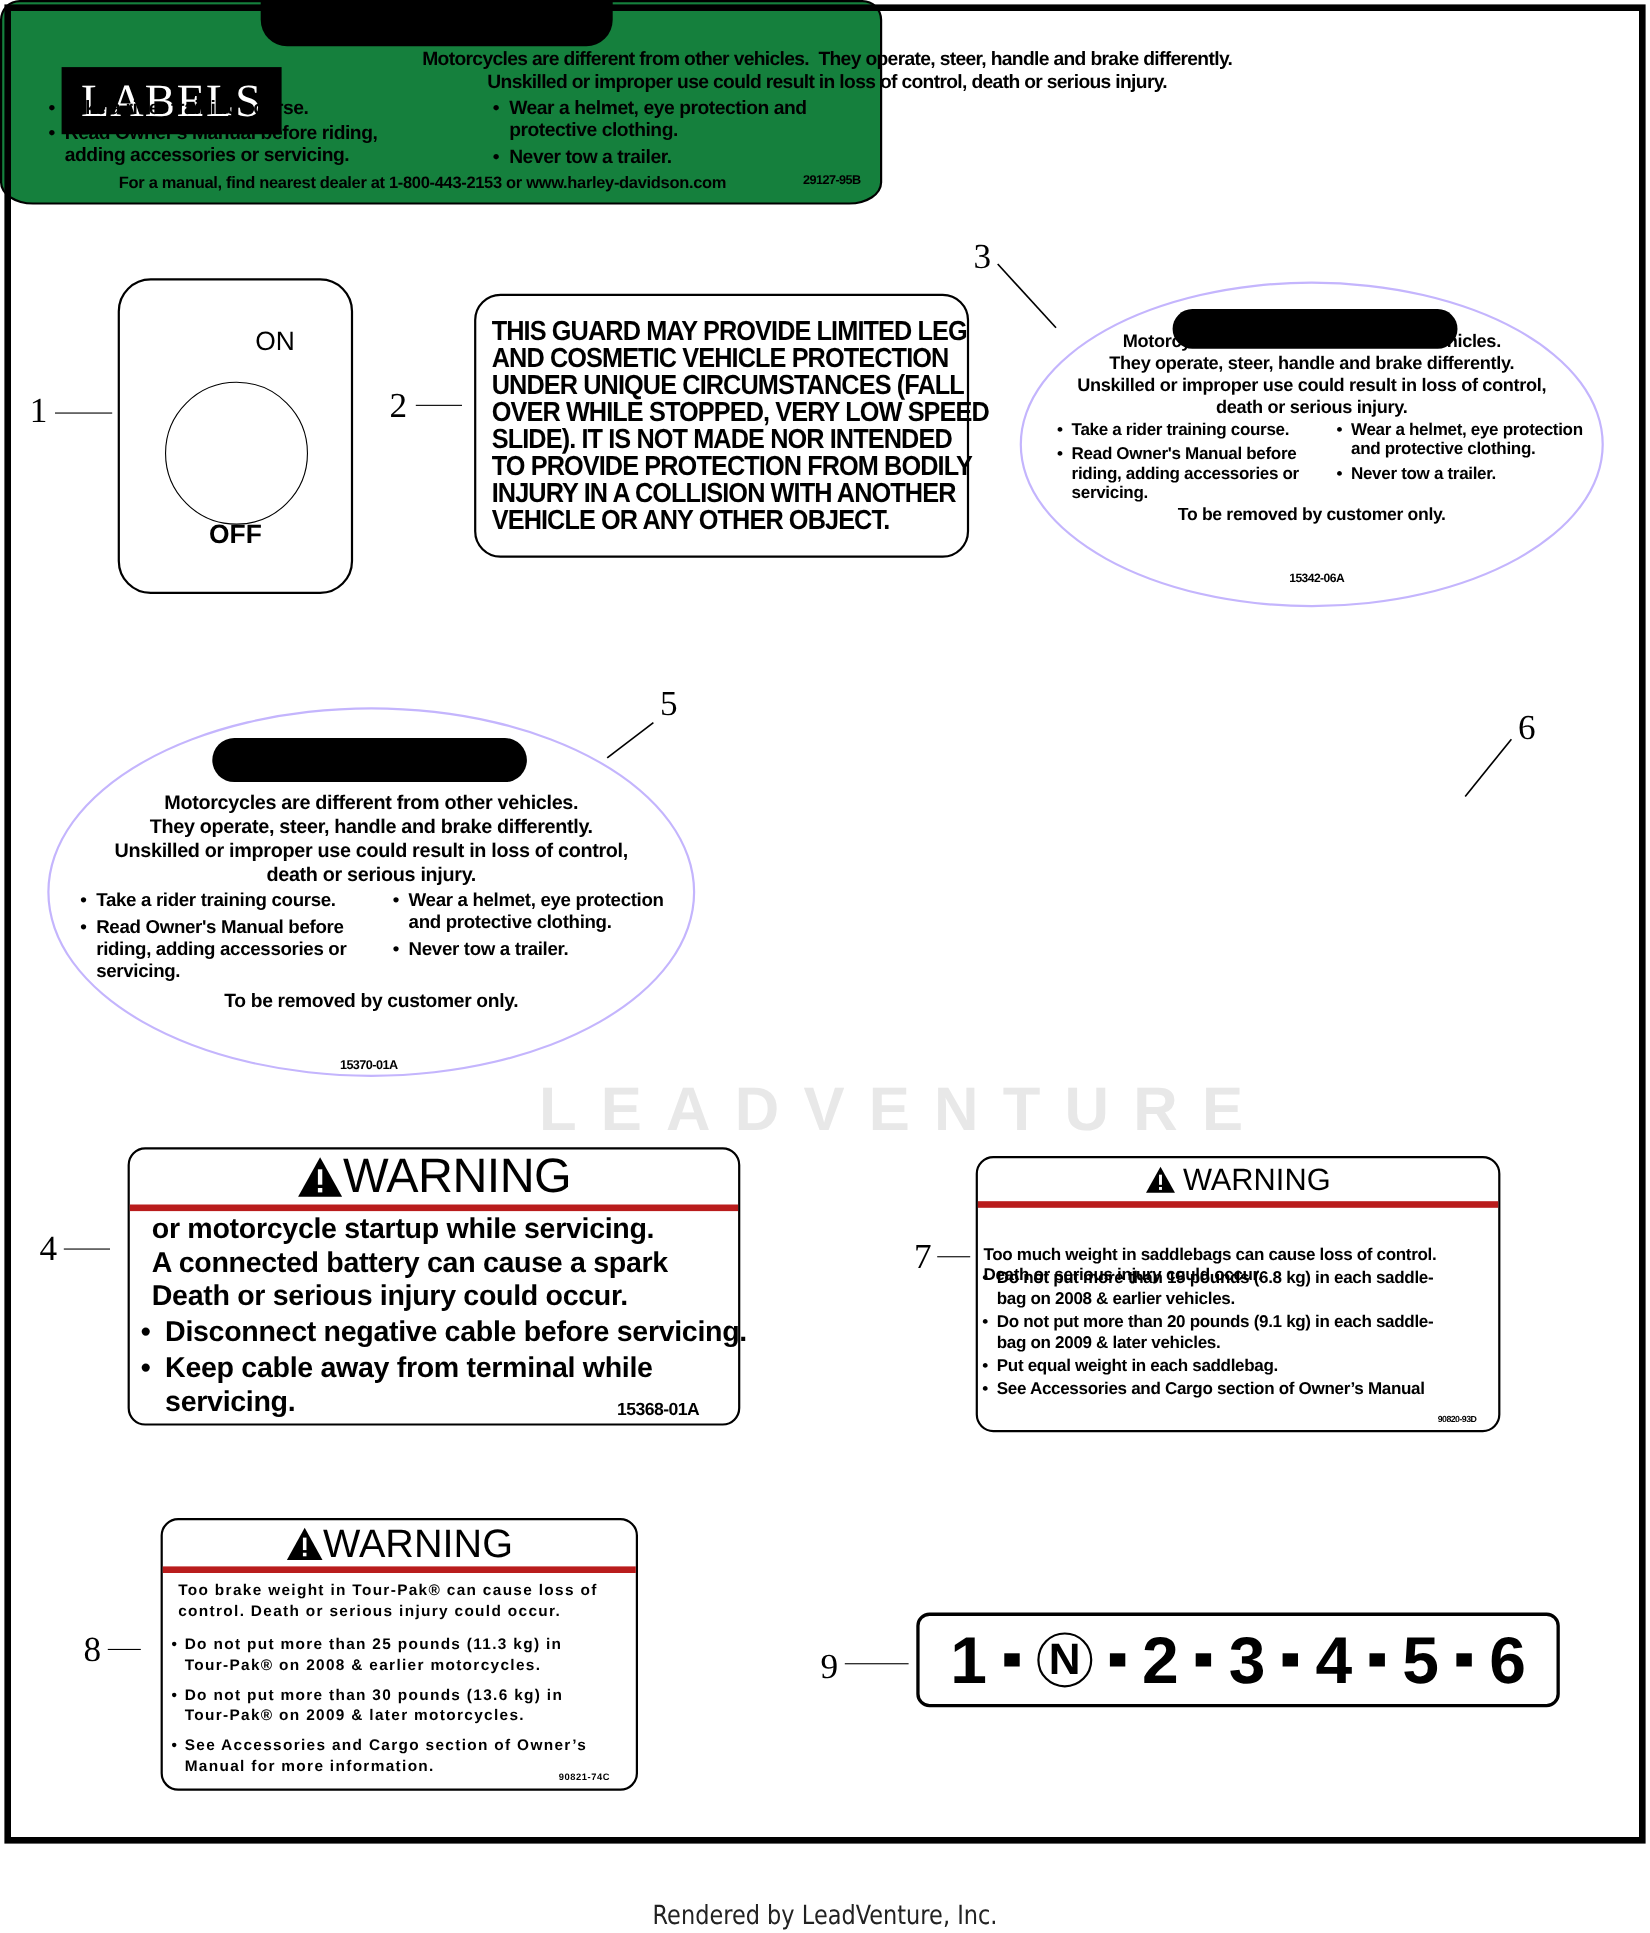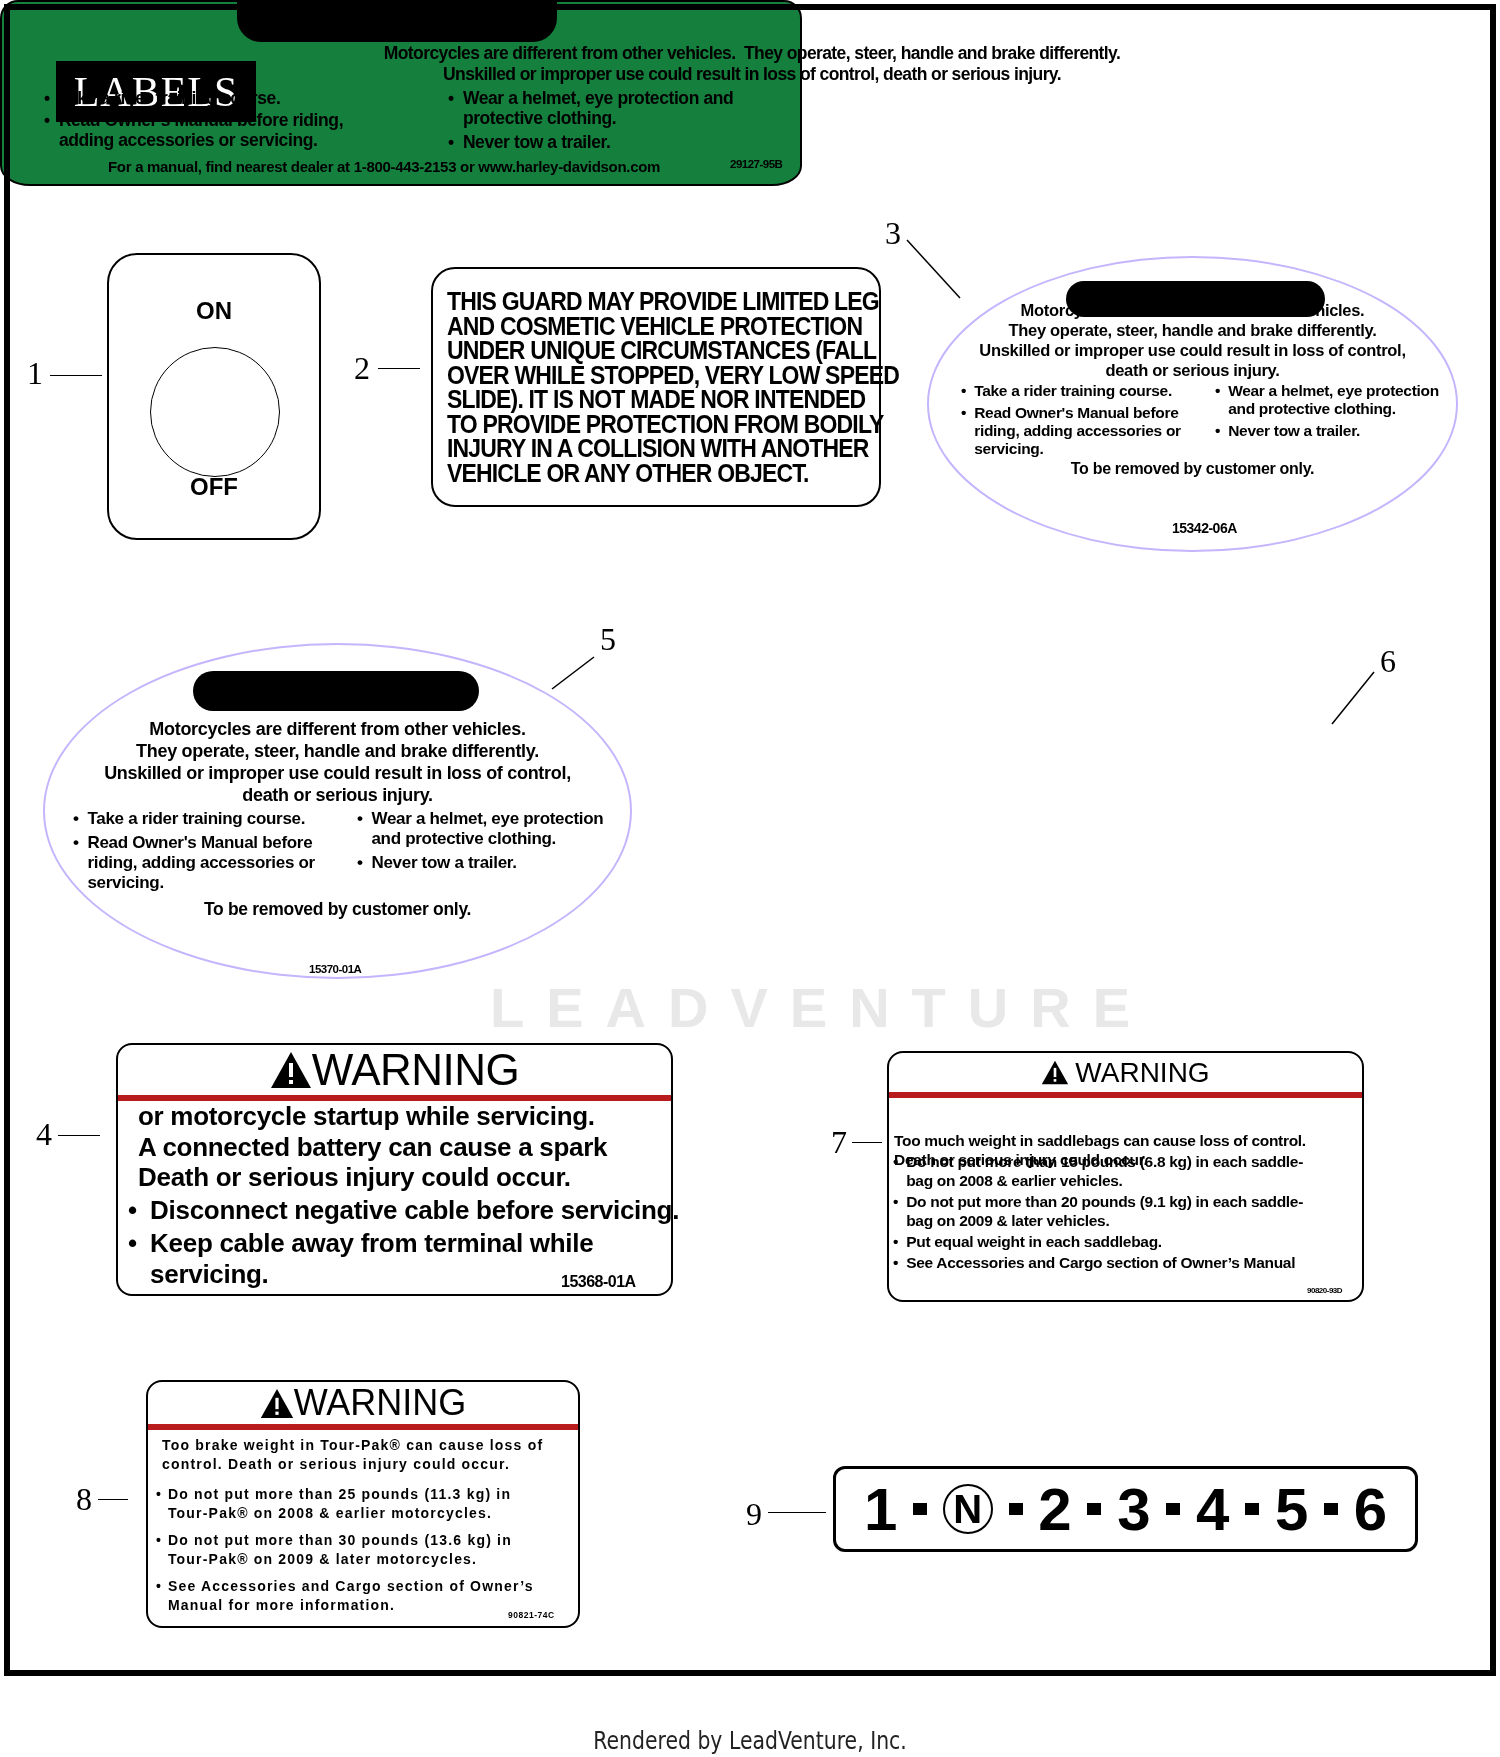--- a/index.html
+++ b/index.html
@@ -5,21 +5,21 @@
   html, body { margin:0; padding:0; background:#fff; }
   body { width:1500px; height:1757px; position:relative; overflow:hidden; font-family:"Liberation Sans", sans-serif; color:#000; }
   .frame { position:absolute; left:4px; top:4px; width:1480px; height:1660px; border:6px solid #000; box-sizing:content-box; }
   .abs { position:absolute; }
   .title-box { left:56px; top:61px; width:200px; height:61px; background:#000; color:#fff; font-family:"Liberation Serif", serif; font-size:42px; display:flex; align-items:center; justify-content:center; letter-spacing:1px; }
   .callout { font-family:"Liberation Serif", serif; font-size:32px; line-height:1; }
   .leader { position:absolute; height:0; border-top:1.5px solid #000; }
   .box { position:absolute; border:2px solid #000; border-radius:22px; box-sizing:border-box; background:#fff; }
   
   .l1 { left:107px; top:253px; width:214px; height:287px; border-radius:30px; }
-  .l1 .on { position:absolute; top:42px; width:100%; text-align:center; font-size:24px; font-weight:bold; }
+  .l1 .on { position:absolute; top:42px; width:100%; text-align:center; font-size:24px; font-weight:normal;padding-left:36px; }
   .l1 .knob { position:absolute; left:41px; top:92px; width:128px; height:128px; border:1.5px solid #000; border-radius:50%; }
   .l1 .off { position:absolute; top:218px; width:100%; text-align:center; font-size:24px; font-weight:bold; }
   
   .l2 { left:431px; top:267px; width:450px; height:240px; border-radius:24px; }
   .l2 .txt { position:absolute; left:14px; top:20px; font-size:25px; font-weight:bold; line-height:24.5px; letter-spacing:-0.9px; white-space:pre; transform:scaleX(0.92); transform-origin:left top; }
   
   .ellipse { position:absolute; border:2px solid #c4b5fd; border-radius:50%; box-sizing:border-box; background:#fff; }
   .ebar { position:absolute; background:#000; border-radius:20px; }
   .etext { position:absolute; width:100%; text-align:center; font-weight:bold; white-space:pre; letter-spacing:-0.3px; }
   .bul { position:absolute; font-weight:bold; white-space:pre; letter-spacing:-0.3px; }
@@ -96,21 +96,21 @@
 
 <div class="ellipse" style="left:927px;top:256px;width:531px;height:296px;">
   <div class="ebar" style="left:137px;top:23px;width:259px;height:36px;"></div>
   <div class="etext" id="l3intro" style="top:42px;font-size:16.5px;line-height:20px;"><div>Motorcycles are different from other vehicles.</div><div>They operate, steer, handle and brake differently.</div><div>Unskilled or improper use could result in loss of control,</div><div>death or serious injury.</div></div>
   <div class="bul" style="left:32px;top:124px;font-size:15.5px;line-height:18px;"><span id="l3lb"><div style="position: relative; padding-left: 0.85em; white-space: pre;"><span style="position: absolute; left: 0px;">•</span><span>Take a rider training course.</span></div><div style="position: relative; padding-left: 0.85em; white-space: pre; margin-top: 4px;"><span style="position: absolute; left: 0px;">•</span><span>Read Owner's Manual before
 riding, adding accessories or
 servicing.</span></div></span></div>
   <div class="bul" style="left:286px;top:124px;font-size:15.5px;line-height:18px;"><span id="l3rb"><div style="position: relative; padding-left: 0.85em; white-space: pre;"><span style="position: absolute; left: 0px;">•</span><span>Wear a helmet, eye protection
 and protective clothing.</span></div><div style="position: relative; padding-left: 0.85em; white-space: pre; margin-top: 4px;"><span style="position: absolute; left: 0px;">•</span><span>Never tow a trailer.</span></div></span></div>
   <div class="etext" style="top:202px;font-size:16px;">To be removed by customer only.</div>
-  <div class="code" style="left:243px;top:262px;font-size:14px;">15342-06A</div>
+  <div class="code" style="left:243px;top:262px;font-size:11px;">15342-06A</div>
 </div>
 
 <div class="ellipse" style="left:43px;top:643px;width:589px;height:336px;">
   <div class="ebar" style="left:148px;top:26px;width:286px;height:40px;"></div>
   <div class="etext" id="l5intro" style="top:73px;font-size:18px;line-height:22px;"><div>Motorcycles are different from other vehicles.</div><div>They operate, steer, handle and brake differently.</div><div>Unskilled or improper use could result in loss of control,</div><div>death or serious injury.</div></div>
   <div class="bul" style="left:28px;top:164px;font-size:17px;line-height:20px;"><span id="l5lb"><div style="position: relative; padding-left: 0.85em; white-space: pre;"><span style="position: absolute; left: 0px;">•</span><span>Take a rider training course.</span></div><div style="position: relative; padding-left: 0.85em; white-space: pre; margin-top: 4px;"><span style="position: absolute; left: 0px;">•</span><span>Read Owner's Manual before
 riding, adding accessories or
 servicing.</span></div></span></div>
   <div class="bul" style="left:312px;top:164px;font-size:17px;line-height:20px;"><span id="l5rb"><div style="position: relative; padding-left: 0.85em; white-space: pre;"><span style="position: absolute; left: 0px;">•</span><span>Wear a helmet, eye protection
 and protective clothing.</span></div><div style="position: relative; padding-left: 0.85em; white-space: pre; margin-top: 4px;"><span style="position: absolute; left: 0px;">•</span><span>Never tow a trailer.</span></div></span></div>

